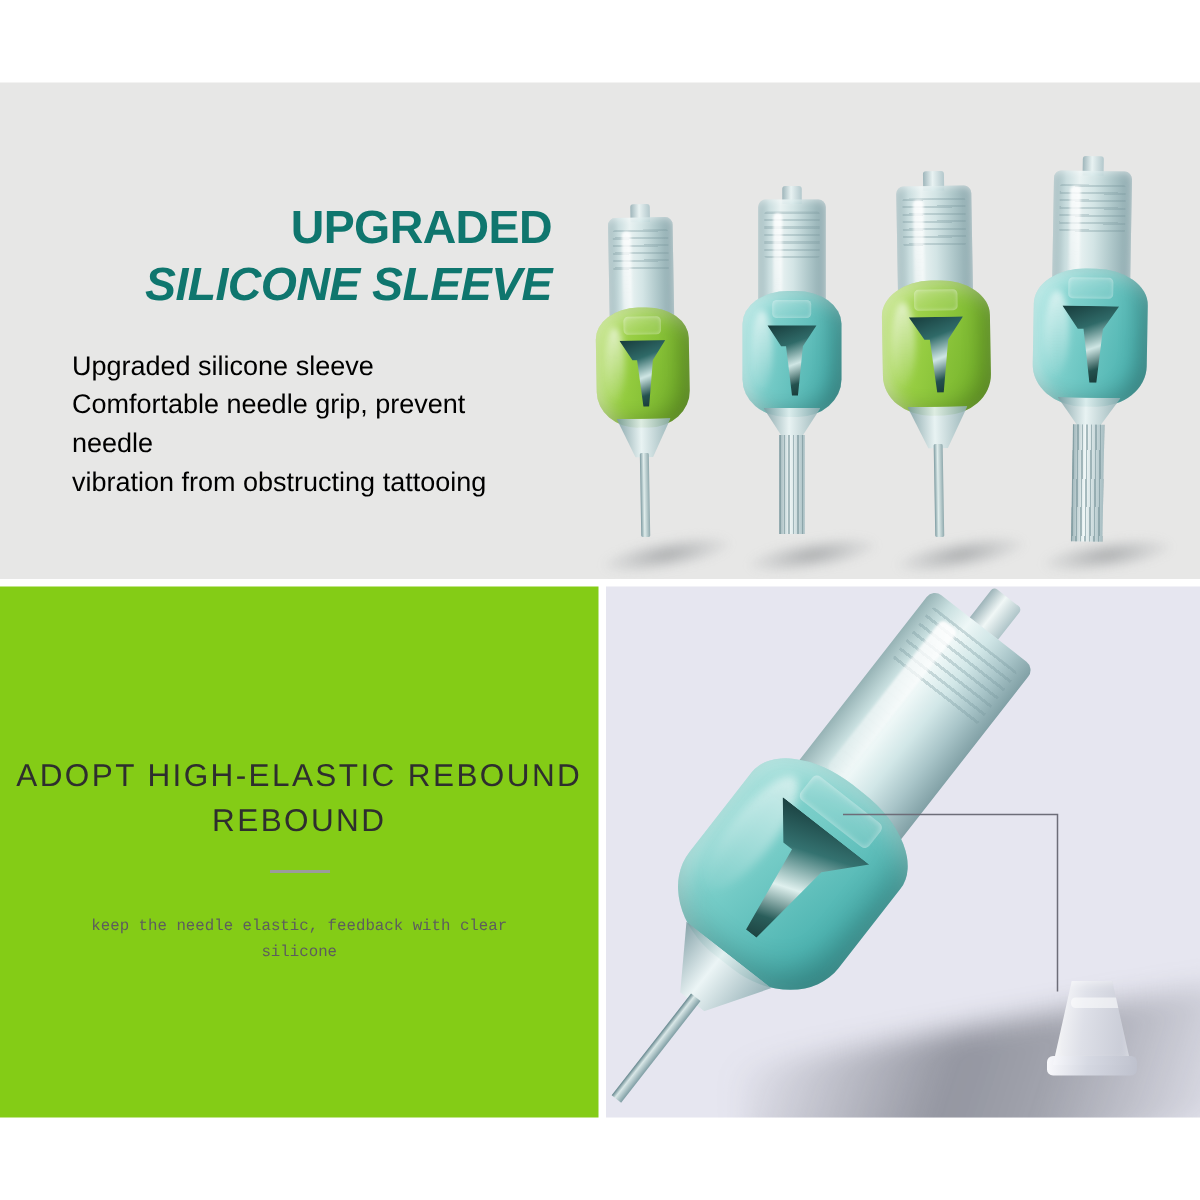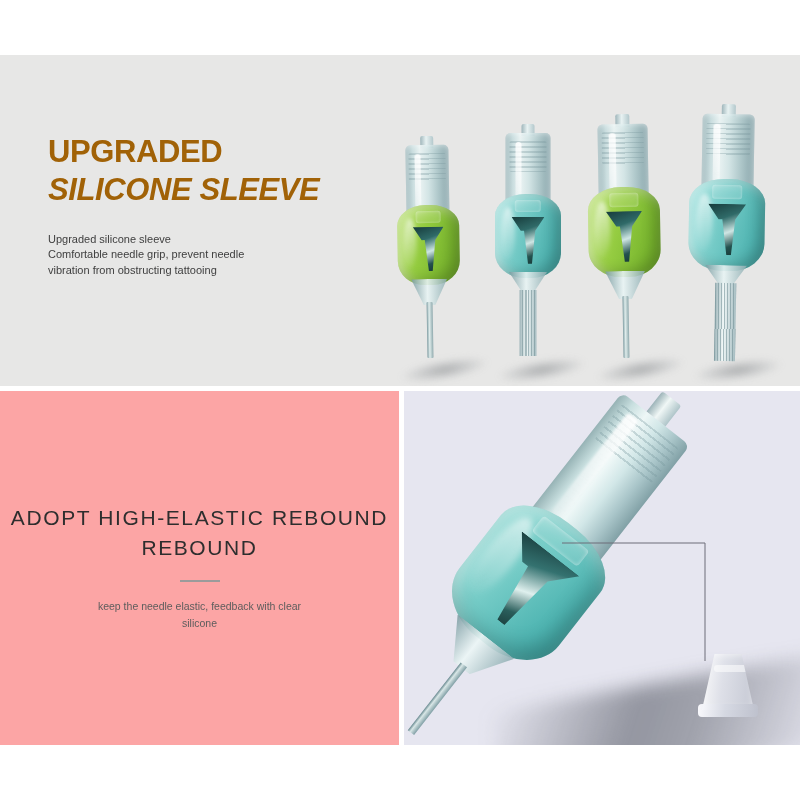--- a/index.html
+++ b/index.html
@@ -6,27 +6,28 @@
   body{width:800px;height:800px;overflow:hidden;font-family:"Liberation Sans",sans-serif;}
   .page{position:relative;width:800px;height:800px;background:#ffffff;}
 
   
   .panel-top{
     position:absolute;left:0;top:55px;width:800px;height:331px;
     background:#e7e7e6;overflow:hidden;
   }
   .top-copy{position:absolute;left:48px;top:78px;width:320px;}
   .h1{
-    font-size:31px;line-height:1.22;font-weight:bold;color:#a16207;
+    font-size:31px;line-height:1.22;font-weight:bold;color:#0f766e;
     letter-spacing:-0.4px;margin:0;
     font-family:"Liberation Sans",sans-serif;
+    text-align:right;
   }
   .h1 .l2{display:block;font-style:italic;}
   .body-copy{
-    margin-top:23px;font-size:11px;line-height:1.43;color:#404040;
+    margin-top:23px;font-size:18px;line-height:1.43;color:#000000;
     font-family:"Liberation Sans",sans-serif;
   }
   .body-copy span{display:block;}
 
   
   .cart-stage{position:absolute;left:365px;top:0;width:435px;height:331px;}
   .cart{position:absolute;bottom:0;transform-origin:50% 100%;}
 
   .cart .shadow{
     position:absolute;left:50%;bottom:6px;width:86px;height:20px;
@@ -109,35 +110,35 @@
     background:linear-gradient(90deg,rgba(150,175,180,.9),rgba(240,248,248,.95) 40%,rgba(160,185,190,.9));
   }
   .tip-mag::after{
     content:"";position:absolute;inset:0;
     background:repeating-linear-gradient(90deg,rgba(110,140,146,.55) 0 1px,rgba(255,255,255,0) 1px 3px);
   }
 
   
   .panel-bl{
     position:absolute;left:0;top:391px;width:399px;height:354px;
-    background:#fca5a5;
+    background:#84cc16;
   }
   .bl-copy{position:absolute;left:0;top:112px;width:399px;text-align:center;}
   .h2{
     font-size:21px;line-height:1.45;color:#2e2e2e;font-weight:normal;
     letter-spacing:1.6px;margin:0;
     font-family:"Liberation Sans",sans-serif;
   }
   .h2 .l2{display:block;}
   .rule{
     width:40px;height:2px;background:#9b9b9b;margin:16px auto 0;
   }
   .sub-copy{
-    margin-top:16px;font-size:10.5px;line-height:1.6;color:#5d5d5d;
-    padding:0 30px;font-family:Liberation Sans, sans-serif;
+    margin-top:28px;font-size:10.5px;line-height:1.6;color:#5d5d5d;
+    padding:0 30px;font-family:Liberation Mono, monospace;
   }
   .sub-copy span{display:block;}
 
   
   .panel-br{
     position:absolute;left:404px;top:391px;width:396px;height:354px;
     background:#e6e6f0;overflow:hidden;
   }
   .br-shadow{
     position:absolute;left:90px;bottom:-28px;width:330px;height:90px;

